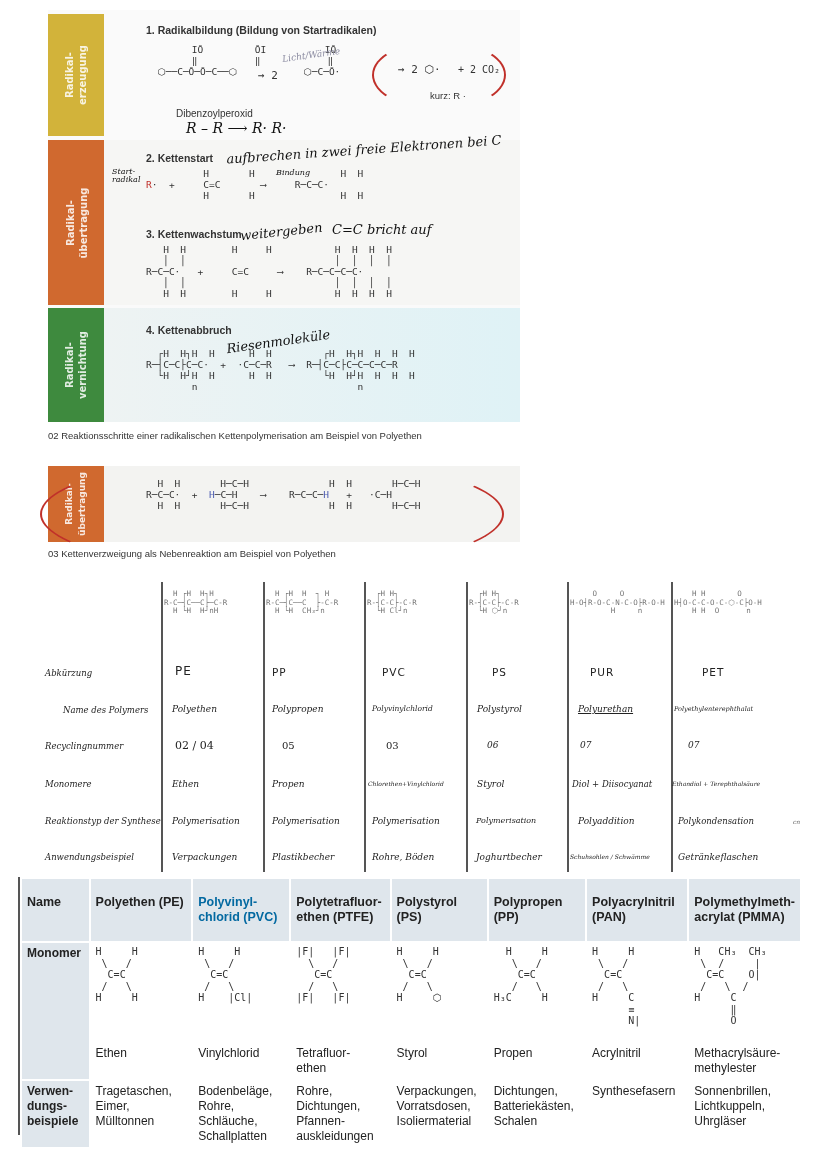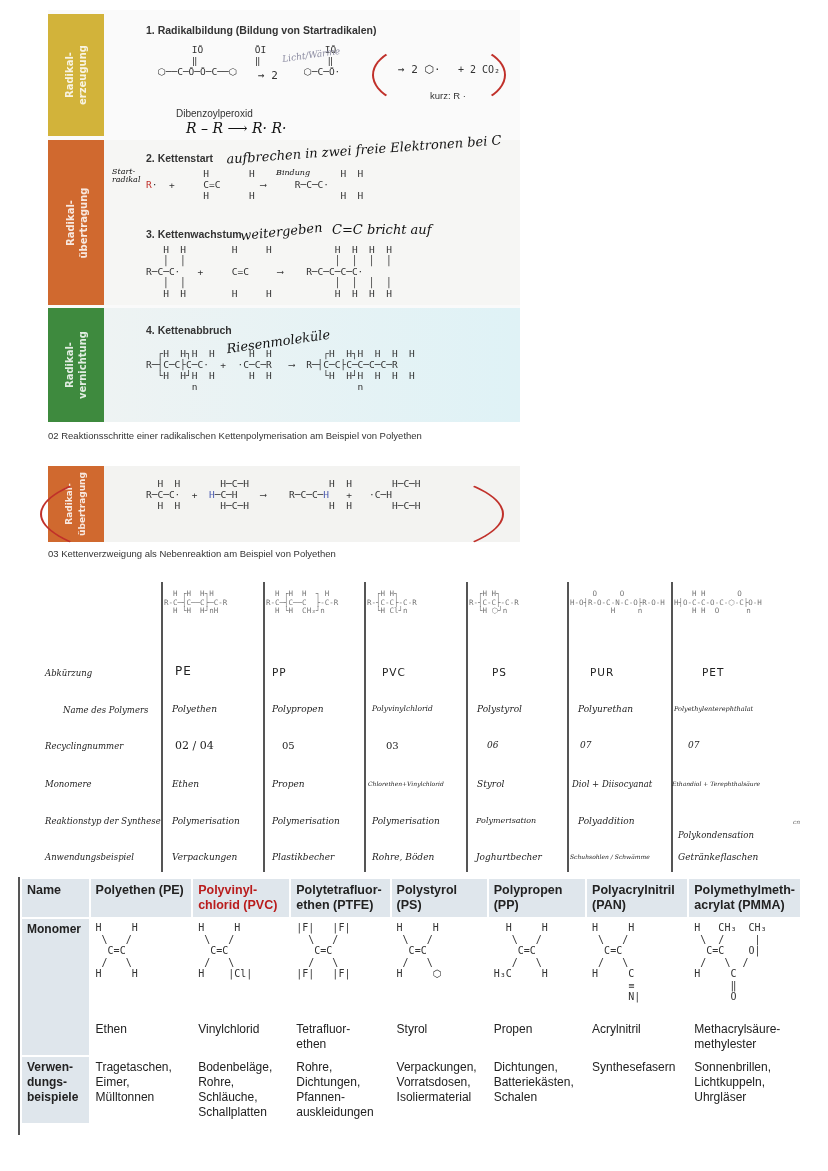--- a/index.html
+++ b/index.html
@@ -16,21 +16,21 @@
   .caption{position:absolute;font-family:"Liberation Sans",sans-serif;font-size:9.5px;color:#333;white-space:nowrap;}
   .redarc{position:absolute;border:2px solid #c0302a;border-radius:50%;}
   
   .hw-label{position:absolute;left:45px;font-family:"DejaVu Serif",serif;font-style:italic;font-size:8.5px;color:#222;white-space:nowrap;}
   .hw-cell{position:absolute;font-family:"DejaVu Serif",serif;font-style:italic;font-size:9px;color:#222;white-space:nowrap;}
   .hw-abbr{font-size:12px;font-style:normal;font-family:"DejaVu Sans",sans-serif;letter-spacing:1px;}
   .vline{position:absolute;top:582px;height:290px;width:1.5px;background:#555;}
   .formula{position:absolute;top:590px;font-family:"DejaVu Sans Mono",monospace;font-size:7.5px;line-height:8.5px;color:#777;white-space:pre;}
   
   .ptable{position:absolute;left:20px;top:877px;width:782px;border-collapse:separate;border-spacing:2px;font-family:"Liberation Sans",sans-serif;font-size:12px;color:#222;}
-  .ptable th{background:#dfe6ec;text-align:left;vertical-align:top;font-weight:bold;padding:4px 5px;line-height:15px;font-size:12.5px;}
+  .ptable th{background:#dfe6ec;text-align:left;vertical-align:top;font-weight:bold;padding:16px 5px;line-height:15px;font-size:12.5px;}
   .ptable td{vertical-align:top;padding:3px 5px;line-height:15px;}
   .ptable td.rowhead{background:#dfe6ec;font-weight:bold;}
   .mono-struct{font-family:"DejaVu Sans Mono",monospace;font-size:10px;line-height:11.5px;white-space:pre;color:#333;display:block;height:92px;}
   .leftrule{position:absolute;left:18px;top:877px;width:1.5px;height:258px;background:#555;}
 </style>
 </head>
 <body>
 
 <div class="fig"></div>
 <div class="stepbg" style="top:140px;height:165px;background:#f6f6f4;"></div>
@@ -156,41 +156,41 @@
 <div class="hw-cell" style="left:372px;top:852px;">Rohre, Böden</div>
 
 <div class="hw-cell hw-abbr" style="left:492px;top:666px;font-size:10.5px;">PS</div>
 <div class="hw-cell" style="left:477px;top:704px;">Polystyrol</div>
 <div class="hw-cell" style="left:487px;top:740px;font-size:9px;">06</div>
 <div class="hw-cell" style="left:477px;top:779px;">Styrol</div>
 <div class="hw-cell" style="left:476px;top:816px;font-size:8px;">Polymerisation</div>
 <div class="hw-cell" style="left:476px;top:852px;">Joghurtbecher</div>
 
 <div class="hw-cell hw-abbr" style="left:590px;top:666px;font-size:10.5px;">PUR</div>
-<div class="hw-cell" style="left:578px;top:704px;">Polyurethan</div>
+<div class="hw-cell" style="left:578px;top:704px;text-decoration:underline;">Polyurethan</div>
 <div class="hw-cell" style="left:580px;top:740px;font-size:9px;">07</div>
 <div class="hw-cell" style="left:572px;top:779px;font-size:8.5px;">Diol + Diisocyanat</div>
 <div class="hw-cell" style="left:578px;top:816px;">Polyaddition</div>
 <div class="hw-cell" style="left:570px;top:853px;font-size:6px;">Schuhsohlen / Schwämme</div>
 
 <div class="hw-cell hw-abbr" style="left:682px;top:666px;font-size:10.5px;margin-left:20px;">PET</div>
 <div class="hw-cell" style="left:674px;top:705px;font-size:6.5px;">Polyethylenterephthalat</div>
 <div class="hw-cell" style="left:688px;top:740px;font-size:9px;">07</div>
 <div class="hw-cell" style="left:672px;top:780px;font-size:6px;">Ethandiol + Terephthalsäure</div>
-<div class="hw-cell" style="left:678px;top:816px;font-size:8.5px;margin-top:14px;">Polykondensation</div>
+<div class="hw-cell" style="left:678px;top:816px;font-size:8.5px;">Polykondensation</div>
 <div class="hw-cell" style="left:678px;top:852px;">Getränkeflaschen</div>
 <div class="hw-cell" style="left:793px;top:818px;font-size:6px;color:#666;">cn</div>
 
 <div class="leftrule"></div>
 <table class="ptable">
   <tbody>
       <tr>
     <th style="width:58px;white-space:pre">Name</th>
     <th style="width:92px;white-space:pre">Polyethen (PE)</th>
-    <th style="width:90px;white-space:pre;color:#b91c1c">Polyvinyl-
+    <th style="width:90px;white-space:pre;color:#0369a1">Polyvinyl-
 chlorid (PVC)</th>
     <th style="width:90px;white-space:pre">Polytetrafluor-
 ethen (PTFE)</th>
     <th style="width:88px;white-space:pre">Polystyrol
 (PS)</th>
     <th style="width:90px;white-space:pre">Polypropen
 (PP)</th>
     <th style="width:94px;white-space:pre">Polyacrylnitril
 (PAN)</th>
     <th style="white-space:pre">Polymethylmeth-

